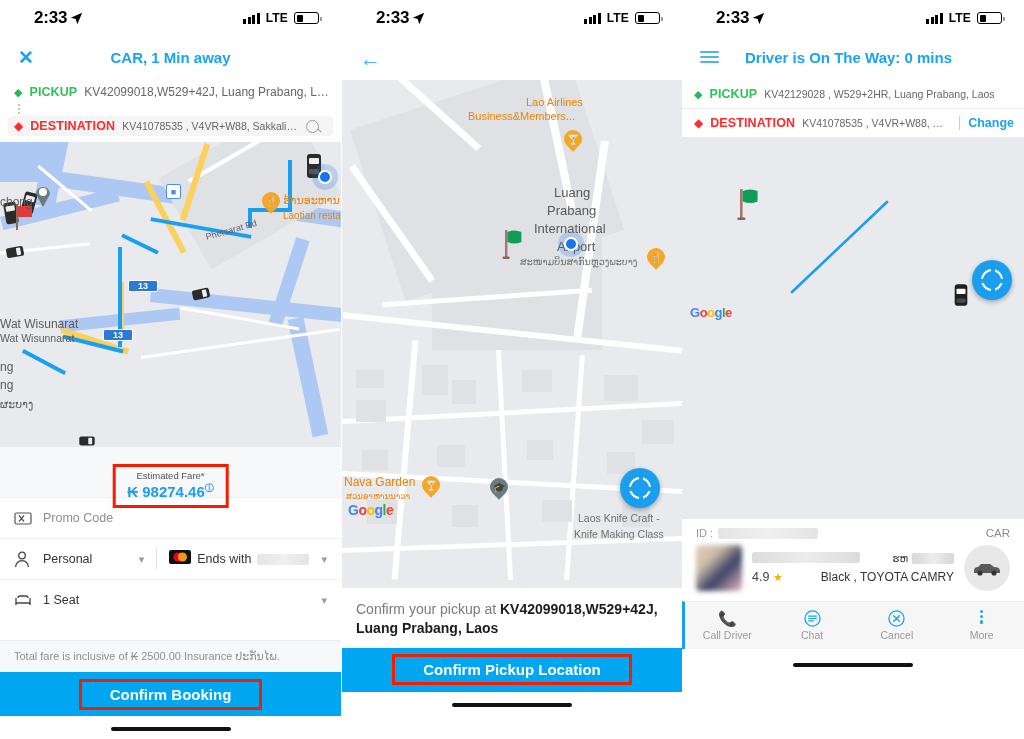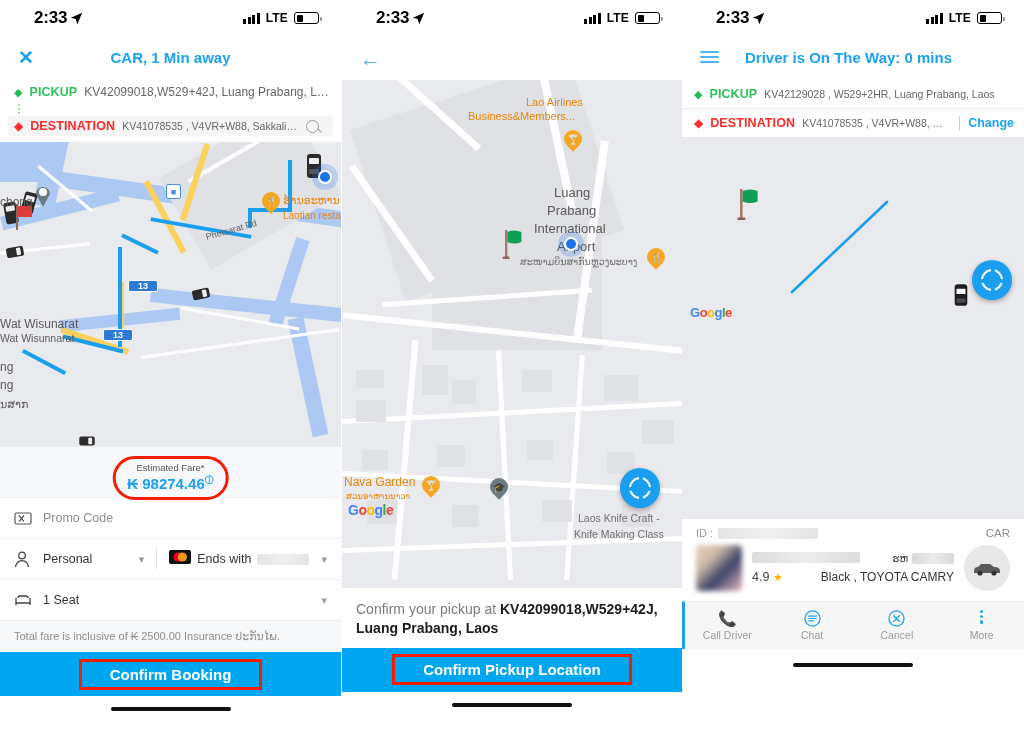--- a/index.html
+++ b/index.html
@@ -101,41 +101,41 @@
   .locate-btn { position:absolute; width:40px; height:40px; border-radius:50%;
                 background:#1a9ff0; box-shadow:0 2px 5px rgba(0,0,0,.3);
                 display:flex; align-items:center; justify-content:center;}
   .locate-btn .ring { width:22px;height:22px;border:2.4px solid #fff;border-radius:50%;position:relative;}
   .locate-btn .ring::before,.locate-btn .ring::after{content:"";position:absolute;background:#1a9ff0;}
   .locate-btn .ring::before{left:-3px;right:-3px;top:8px;height:4px;}
   .locate-btn .ring::after{top:-3px;bottom:-3px;left:8px;width:4px;}
 
   
   .fare-strip { background:#f7f8fa; height:50px; position:relative; }
-  .fare-box { position:absolute; left:50%; transform:translateX(-50%); top:12px;
-              text-align:center;border-radius:19px; }
+  .fare-box { position:absolute; left:50%; transform:translateX(-50%); top:20px;
+              text-align:center; }
   .fare-lbl { font-size:9.5px; color:#555; }
   .fare-amt { font-size:15px; color:#1a9ff0; font-weight:bold; margin-top:1px;}
   .fare-amt sup { font-size:9px; vertical-align:super; }
   .hl-red { outline:3px solid #f51d00; outline-offset:0; }
   .opt-row { display:flex; align-items:center; height:41px; padding:0 14px;
              border-top:1px solid #f0f0f0; background:#fff; }
   .opt-row:first-of-type { border-top:none; }
   .opt-ico { width:22px; flex:none; color:#444; font-size:14px; display:flex; align-items:center;}
   .opt-txt { font-size:12.5px; color:#333; margin-left:7px; }
   .opt-txt.muted { color:#8e8e8e; }
   .chev { color:#9a9a9a; font-size:11px; }
   .spacer { flex:1; }
   .divider-v { width:1px; height:20px; background:#e0e0e0; margin:0 12px; }
   .blurred { display:inline-block; height:11px; width:52px;
              background:linear-gradient(90deg,#e4e4e4,#f0f0f0,#e4e4e4);
              border-radius:2px; vertical-align:middle; }
   .blurred.wide { width:100px; }
   .note-bar { background:#f7f8fa; padding:9px 14px; font-size:11px; color:#8e8e8e;
-              border-top:1px solid #ececec; }
+              border-top:1px solid #ececec;margin-top:20px; }
   .cta { background:#00a6f0; height:44px; display:flex; align-items:center;
          justify-content:center; position:relative;}
   .cta-label { color:#fff; font-size:15px; font-weight:bold; padding:4px 28px;}
   .home-ind { height:26px; background:#fff; display:flex; align-items:center; justify-content:center;}
   .home-ind b { display:block; width:120px; height:4.5px; background:#111; border-radius:3px;}
 
   
   .confirm-text { padding:12px 14px 10px; font-size:14px; line-height:1.35; color:#222;}
   .confirm-text .lead { color:#7b7b7b; font-weight:normal; }
   .confirm-text .addr { font-weight:bold; color:#1c1c1c; }
@@ -297,21 +297,21 @@
             <i>🍴</i>
           </div>
       </div>
       <div class="map-lbl orange" style="left:283px;top:52px;font-size:11px;">ຮ້ານອະຫານ</div>
       <div class="map-lbl orange" style="left:283px;top:68px;font-size:10px;">Laotian resta</div>
       <div class="map-lbl" style="left:0px;top:53px;font-size:12px;">chong</div>
       <div class="map-lbl big" style="left:0px;top:175px;">Wat Wisunarat</div>
       <div class="map-lbl" style="left:0px;top:190px;font-size:10.5px;">Wat Wisunnarat</div>
       <div class="map-lbl big" style="left:0px;top:218px;">ng</div>
       <div class="map-lbl big" style="left:0px;top:236px;">ng</div>
-      <div class="map-lbl" style="left:0px;top:256px;font-size:11px;">ນສາກ</div>
+      <div class="map-lbl" style="left:0px;top:256px;font-size:11px;">ຜະບາງ</div>
       <div class="map-lbl" style="left:205px;top:83px;transform:rotate(-16deg);font-size:9px;">Phetsarat Rd</div>
       <div class="hwy-shield" style="left:128px;top:138px;">13</div>
       <div class="hwy-shield" style="left:103px;top:187px;">13</div>
       <div class="bus-ico" style="left:166px;top:42px;">■</div>
     </div>
 
     <div class="fare-strip">
       <div class="fare-box hl-red" style="padding:3px 12px 5px;">
         <div class="fare-lbl">Estimated Fare*</div>
         <div class="fare-amt"><span>₭</span>&nbsp;<span>98274.46</span><sup>ⓘ</sup></div>

